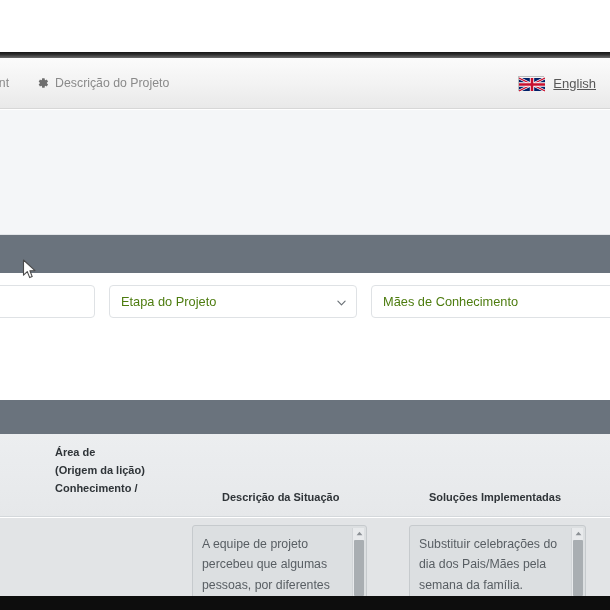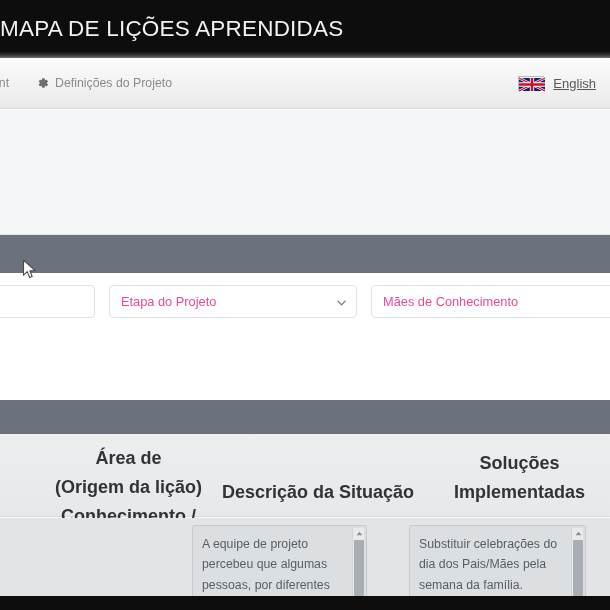--- a/index.html
+++ b/index.html
@@ -156,21 +156,21 @@
   }
   .fld {
     height: 33px;
     border: 1px solid #dfe2e5;
     border-radius: 4px;
     background: #ffffff;
     display: flex;
     align-items: center;
     padding: 0 11px;
     font-size: 12.8px;
-    color: #ec4899;
+    color: #4d7c0f;
     position: relative;
     cursor: text;
   }
   .fld.w1 { width: 190px; }
   .fld.w2 { width: 248px; padding-right: 26px; cursor: pointer; }
   .fld.w3 { width: 330px; }
   .chev {
     position: absolute;
     right: 11px; top: 50%;
     margin-top: -2px;
@@ -220,25 +220,24 @@
     position: absolute;
     left: 0; top: 0;
     width: 610px;
     height: 83px;
     background: linear-gradient(to bottom, #eceef0 0%, #e6e8ea 100%);
     border-bottom: 1px solid #d4d8db;
   }
   .th {
     position: absolute;
     bottom: 9px;
-    font-size: 18px;
+    font-size: 11px;
     font-weight: bold;
     color: #2f3438;
     line-height: 1.62;
-    text-align: center;
   }
   .th.c1 { left: 55px; top: 10px; bottom: auto; }
   .th.c2 { left: 222px; }
   .th.c3 { left: 429px; margin-top: 36px; }
 
   .trow {
     position: absolute;
     left: 0; top: 84px;
     width: 610px;
     height: 78px;
@@ -315,38 +314,35 @@
     pointer-events: none;
     z-index: 99;
   }
   .cursor svg { display: block; }
 </style>
 </head>
 <body>
 
 <div id="screen">
 
-  <div class="titlebar">
-    <div class="titlebar-text">MAPA DE LIÇÕES APRENDIDAS</div>
-  </div>
   <div class="titlebar-sheen"></div>
 
   <div class="navbar">
     <div class="nav-left">
       <div class="nav-item">
         <span>ent</span>
       </div>
       <div class="nav-item">
         <span class="gear">
           <svg viewBox="0 0 16 16" width="12" height="12" aria-hidden="true">
             <path fill="#6e6e6e" d="M8 5.2a2.8 2.8 0 1 0 0 5.6 2.8 2.8 0 0 0 0-5.6zm0 4.2a1.4 1.4 0 1 1 0-2.8 1.4 1.4 0 0 1 0 2.8z"></path>
             <path fill="#6e6e6e" d="M14.4 9.3l-1.2-.7c.06-.39.06-.82 0-1.21l1.2-.7a.5.5 0 0 0 .18-.68l-1.3-2.25a.5.5 0 0 0-.68-.18l-1.2.7c-.31-.24-.68-.45-1.05-.6V2.3a.5.5 0 0 0-.5-.5H7.15a.5.5 0 0 0-.5.5v1.38c-.37.15-.74.36-1.05.6l-1.2-.7a.5.5 0 0 0-.68.18L2.42 6.01a.5.5 0 0 0 .18.68l1.2.7c-.06.39-.06.82 0 1.21l-1.2.7a.5.5 0 0 0-.18.68l1.3 2.25a.5.5 0 0 0 .68.18l1.2-.7c.31.24.68.45 1.05.6v1.38a.5.5 0 0 0 .5.5h2.7a.5.5 0 0 0 .5-.5v-1.38c.37-.15.74-.36 1.05-.6l1.2.7a.5.5 0 0 0 .68-.18l1.3-2.25a.5.5 0 0 0-.18-.68z"></path>
           </svg>
         </span>
-        <span>Definições do Projeto</span>
+        <span>Descrição do Projeto</span>
       </div>
     </div>
     <div class="nav-right">
       <span class="flag">
         <svg viewBox="0 0 60 30" width="26" height="15" aria-hidden="true">
           <rect width="60" height="30" fill="#012169"></rect>
           <path d="M0,0 L60,30 M60,0 L0,30" stroke="#ffffff" stroke-width="6"></path>
           <path d="M0,0 L60,30 M60,0 L0,30" stroke="#C8102E" stroke-width="3"></path>
           <path d="M30,0 V30 M0,15 H60" stroke="#ffffff" stroke-width="10"></path>
           <path d="M30,0 V30 M0,15 H60" stroke="#C8102E" stroke-width="6"></path>

